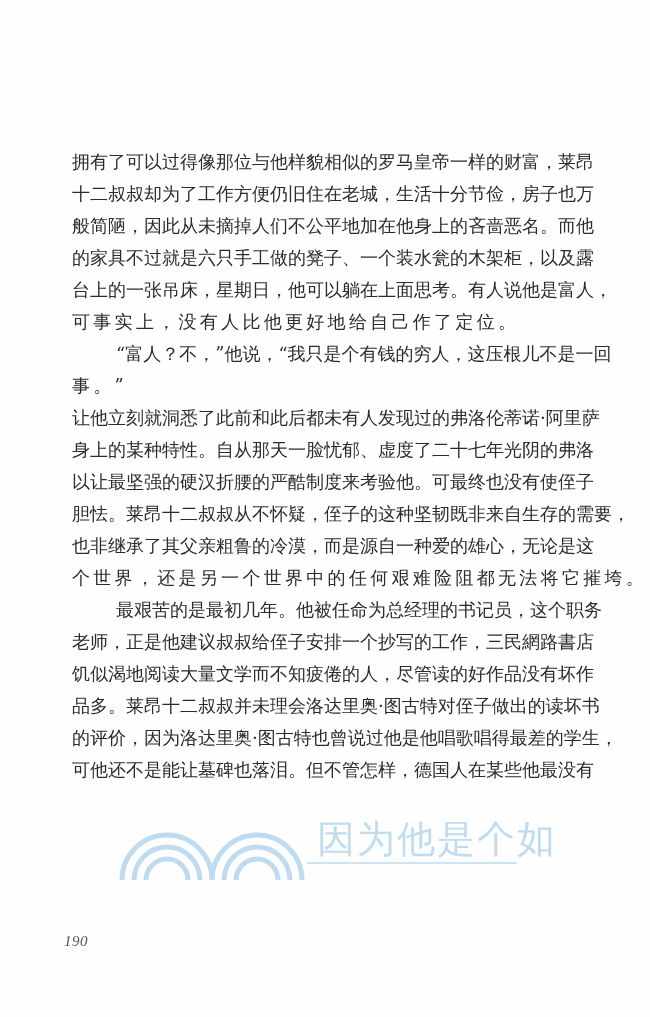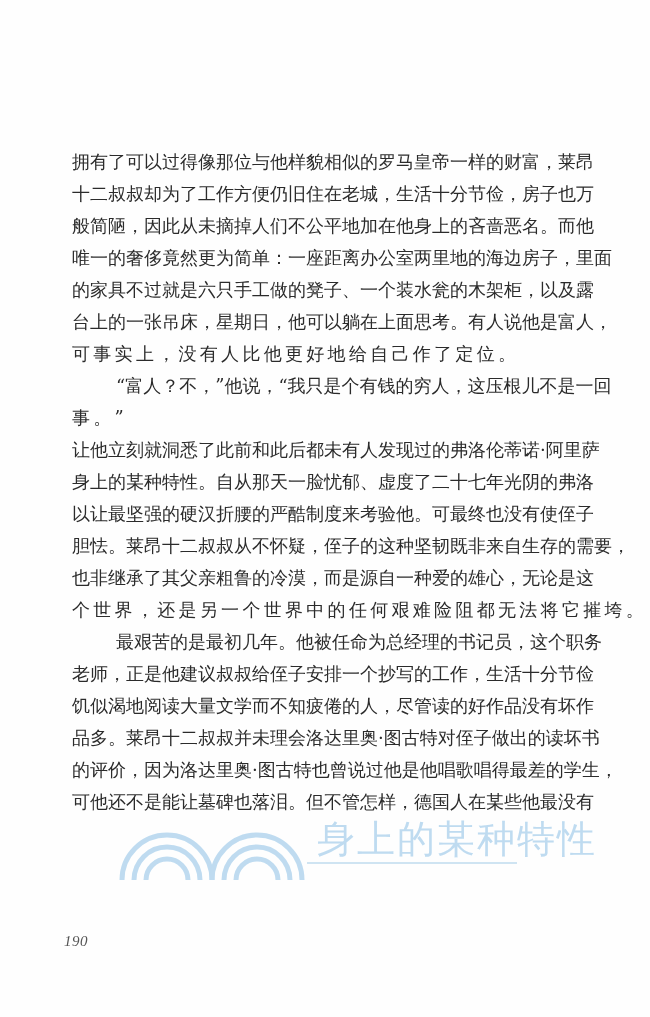--- a/index.html
+++ b/index.html
@@ -91,50 +91,49 @@
   </style>
 </head>
 <body>
 
 <div class="page">
 
   <div class="text-block">
     <div class="line justify">拥有了可以过得像那位与他样貌相似的罗马皇帝一样的财富，莱昂</div>
     <div class="line justify">十二叔叔却为了工作方便仍旧住在老城，生活十分节俭，房子也万</div>
     <div class="line justify">般简陋，因此从未摘掉人们不公平地加在他身上的吝啬恶名。而他</div>
-    <div class="line justify">唯一的奢侈竟然更为简单：一座距离办公室两里地的海边房子，里面</div>
     <div class="line justify">的家具不过就是六只手工做的凳子、一个装水瓮的木架柜，以及露</div>
     <div class="line justify">台上的一张吊床，星期日，他可以躺在上面思考。有人说他是富人，</div>
     <div class="line">可事实上，没有人比他更好地给自己作了定位。</div>
     <div class="line justify indent">“富人？不，”他说，“我只是个有钱的穷人，这压根儿不是一回</div>
     <div class="line">事。”</div>
     <div class="line justify">让他立刻就洞悉了此前和此后都未有人发现过的弗洛伦蒂诺·阿里萨</div>
     <div class="line justify">身上的某种特性。自从那天一脸忧郁、虚度了二十七年光阴的弗洛</div>
     <div class="line justify">以让最坚强的硬汉折腰的严酷制度来考验他。可最终也没有使侄子</div>
     <div class="line justify">胆怯。莱昂十二叔叔从不怀疑，侄子的这种坚韧既非来自生存的需要，</div>
     <div class="line justify">也非继承了其父亲粗鲁的冷漠，而是源自一种爱的雄心，无论是这</div>
     <div class="line">个世界，还是另一个世界中的任何艰难险阻都无法将它摧垮。</div>
     <div class="line justify indent">最艰苦的是最初几年。他被任命为总经理的书记员，这个职务</div>
-    <div class="line justify">老师，正是他建议叔叔给侄子安排一个抄写的工作，生活十分节俭</div>
+    <div class="line justify">老师，正是他建议叔叔给侄子安排一个抄写的工作，三民網路書店</div>
     <div class="line justify">饥似渴地阅读大量文学而不知疲倦的人，尽管读的好作品没有坏作</div>
     <div class="line justify">品多。莱昂十二叔叔并未理会洛达里奥·图古特对侄子做出的读坏书</div>
     <div class="line justify">的评价，因为洛达里奥·图古特也曾说过他是他唱歌唱得最差的学生，</div>
     <div class="line justify">可他还不是能让墓碑也落泪。但不管怎样，德国人在某些他最没有</div>
   </div>
 
   <div class="watermark">
     <svg class="watermark-logo" viewBox="0 0 200 70" xmlns="http://www.w3.org/2000/svg">
       <g fill="none" stroke="#8cc0e6" stroke-width="5">
         <path d="M10 68 A45 45 0 0 1 100 68"></path>
         <path d="M22 68 A33 33 0 0 1 88 68"></path>
         <path d="M34 68 A21 21 0 0 1 76 68"></path>
         <path d="M100 68 A45 45 0 0 1 190 68"></path>
         <path d="M112 68 A33 33 0 0 1 178 68"></path>
         <path d="M124 68 A21 21 0 0 1 166 68"></path>
       </g>
     </svg>
-    <div class="watermark-text">身上的某种特性</div>
+    <div class="watermark-text">因为他是个如</div>
     <div class="watermark-rule"></div>
   </div>
 
   <div class="page-number">190</div>
 
 </div>
 
 </body></html>

